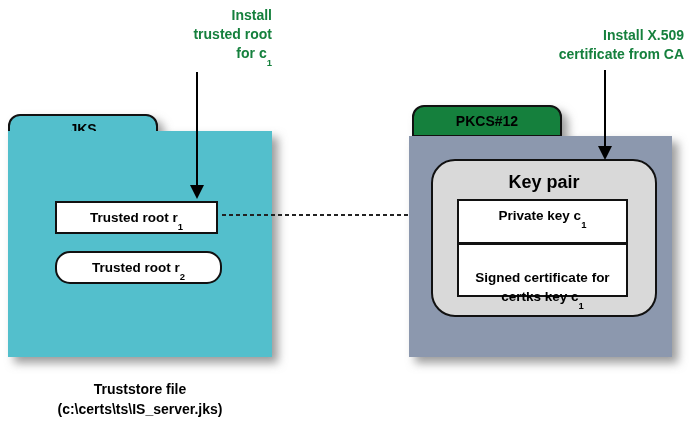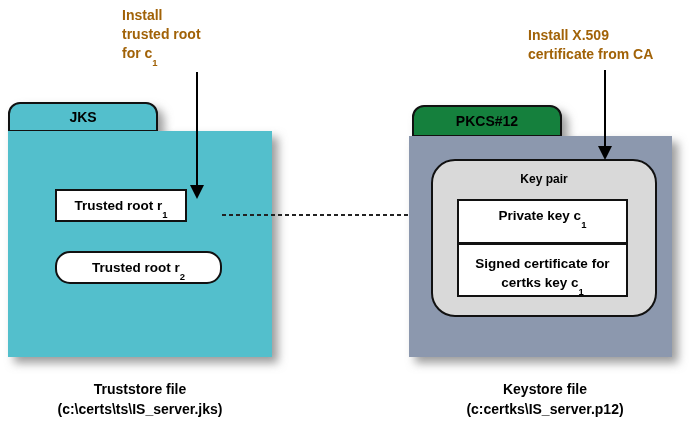--- a/index.html
+++ b/index.html
@@ -13,25 +13,25 @@
     width: 700px;
     height: 426px;
     background: #ffffff;
     overflow: hidden;
     color: #000;
   }
   .abs { position: absolute; }
 
   
   .annotation {
-    text-align: left;
+    text-align: right;
     font-size: 14px;
     font-weight: bold;
     line-height: 19px;
-    color: #a16207;
+    color: #15803d;
   }
   sub.idx {
     font-size: 9.5px;
     position: relative;
     bottom: -4px;
     line-height: 0;
   }
 
   
   .vline {
@@ -53,21 +53,21 @@
   }
   .folder-tab {
     box-sizing: border-box;
     border: 2px solid #111;
     border-radius: 12px 12px 0 0;
     text-align: center;
     font-weight: bold;
     font-size: 14px;
   }
   .folder-body { box-sizing: border-box; }
-  .tab-teal  { background: #53bfcc; }
+  .tab-teal  { background: #53bfcc; margin-top: 12px; }
   .body-teal { background: #53bfcc; }
   .tab-gray  { background: #15803d; }
   .body-gray { background: #8c98ae; }
 
   
   .item-box {
     box-sizing: border-box;
     background: #ffffff;
     border: 2px solid #111;
     text-align: center;
@@ -76,21 +76,21 @@
   }
   .keypair-box {
     box-sizing: border-box;
     background: #d9d9d9;
     border: 2px solid #111;
     border-radius: 24px;
   }
   .keypair-title {
     text-align: center;
     font-weight: bold;
-    font-size: 12px;
+    font-size: 18px;
     margin-top: 11px;
   }
 
   
   .dashed-link {
     height: 2px;
     background: repeating-linear-gradient(90deg, #222 0 4px, transparent 4px 7px);
   }
 
   
@@ -105,42 +105,42 @@
 <body>
 
 <div class="canvas">
 
   <div class="abs folder-wrap">
     <div class="abs folder-tab tab-teal" style="left:8px; top:102px; width:150px; height:30px; line-height:26px;">
       <span>JKS</span>
     </div>
     <div class="abs folder-body body-teal" style="left:8px; top:131px; width:264px; height:226px;"></div>
 
-    <div class="abs item-box" style="left:55px; top:189px; width:132px; height:33px; line-height:29px;">
+    <div class="abs item-box" style="left:55px; top:201px; width:163px; height:33px; line-height:29px;">
       <span>Trusted root r</span><sub class="idx">1</sub>
     </div>
     <div class="abs item-box" style="left:55px; top:251px; width:167px; height:33px; line-height:29px;border-radius:15px;">
       <span>Trusted root r</span><sub class="idx">2</sub>
     </div>
   </div>
 
   <div class="abs folder-wrap">
     <div class="abs folder-tab tab-gray" style="left:412px; top:105px; width:150px; height:32px; line-height:28px;">
       <span>PKCS#12</span>
     </div>
     <div class="abs folder-body body-gray" style="left:409px; top:136px; width:263px; height:221px;"></div>
 
     <div class="abs keypair-box" style="left:431px; top:159px; width:226px; height:158px;">
       <div class="keypair-title">Key pair</div>
     </div>
 
     <div class="abs item-box" style="left:457px; top:199px; width:171px; height:45px; line-height:29px;">
       <span>Private key c</span><sub class="idx">1</sub>
     </div>
-    <div class="abs item-box" style="left:457px; top:243px; width:171px; height:54px; line-height:19px; padding-top:9px;">
+    <div class="abs item-box" style="left:457px; top:243px; width:171px; height:54px; line-height:19px; padding-top:23px;">
       <div>Signed certificate for</div>
       <div><span>certks key c</span><sub class="idx">1</sub></div>
     </div>
   </div>
 
   <div class="abs dashed-link" style="left:222px; top:214px; width:187px;"></div>
 
   <div class="abs annotation" style="left:122px; top:6px; width:150px;">
     <div>Install</div>
     <div>trusted root</div>
@@ -153,18 +153,14 @@
     <div>Install X.509</div>
     <div>certificate from CA</div>
   </div>
   <div class="abs vline" style="left:604px; top:70px; height:76px;"></div>
   <div class="abs arrowhead-down" style="left:598px; top:146px;"></div>
 
   <div class="abs caption" style="left:8px; top:379px; width:264px;">
     <div>Truststore file</div>
     <div>(c:\certs\ts\IS_server.jks)</div>
   </div>
-  <div class="abs caption" style="left:409px; top:379px; width:272px;">
-    <div>Keystore file</div>
-    <div>(c:certks\IS_server.p12)</div>
-  </div>
 
 </div>
 
 </body></html>

